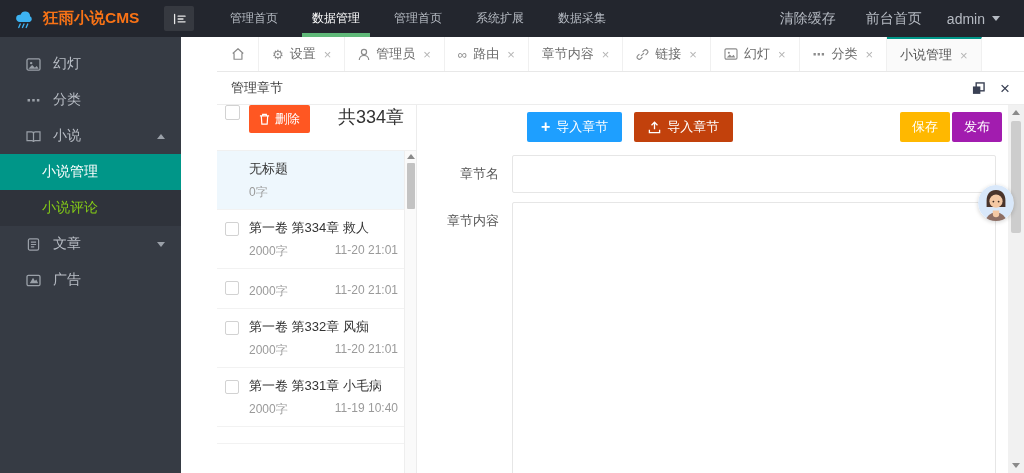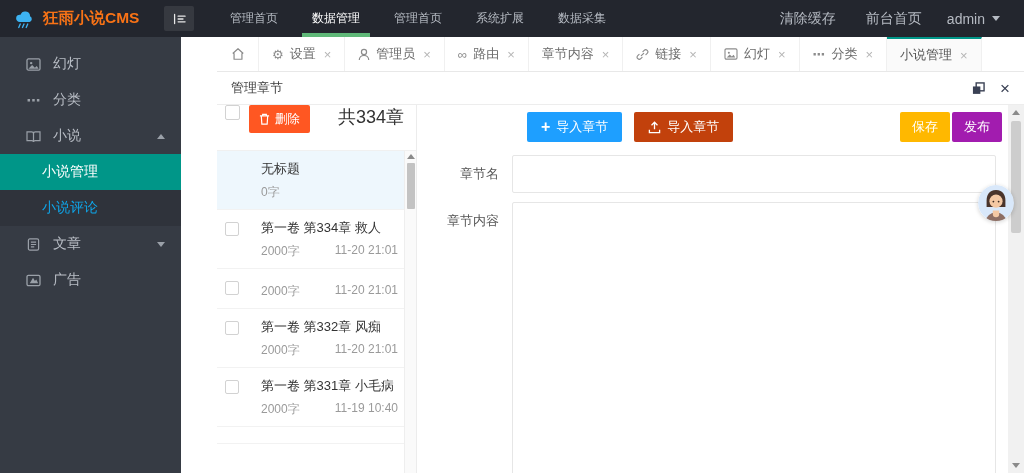--- a/index.html
+++ b/index.html
@@ -28,21 +28,21 @@
 
   
   .sidebar { width:181px; background:#363b44; padding-top:9px; flex-shrink:0; }
   .side-item { height:36px; display:flex; align-items:center; gap:12px; padding:0 16px 0 26px;
           color:#b9bec6; font-size:14px; cursor:pointer; white-space:nowrap; }
   .side-item .sicon { color:#9aa0a8; display:flex; width:15px; justify-content:center; }
   .side-caret { margin-left:auto; }
   .tri-up { width:0; height:0; border-left:4.5px solid transparent; border-right:4.5px solid transparent; border-bottom:5px solid #9aa0a8; }
   .tri-down { width:0; height:0; border-left:4.5px solid transparent; border-right:4.5px solid transparent; border-top:5px solid #9aa0a8; }
   .submenu { background:#2f333b; }
-  .sub-item { height:36px; display:flex; align-items:center; padding-left:42px; color:#0ea5e9; font-size:14px; cursor:pointer; }
+  .sub-item { height:36px; display:flex; align-items:center; padding-left:42px; color:#84cc16; font-size:14px; cursor:pointer; }
   .sub-item.active { background:#009688; color:#fff; }
 
   
   .main { flex:1; display:flex; flex-direction:column; background:#fff; min-width:0; }
   .tabbar { height:35px; display:flex; align-items:stretch; border-bottom:1px solid #e8e8e8; background:#fff; }
   .tab { display:flex; align-items:center; gap:6px; padding:0 13px; border-right:1px solid #f0f0f0;
          font-size:13px; color:#6b6b6b; cursor:pointer; white-space:nowrap; background:#fff; }
   .tab .ticon { color:#8c8c8c; display:flex; }
   .tab .glyph { font-size:13px; color:#8c8c8c; }
   .tclose { font-size:13px; color:#b5b5b5; margin-left:2px; cursor:pointer; }
@@ -57,21 +57,21 @@
   .panel-body { flex:1; display:flex; position:relative; overflow:hidden; }
 
   
   .list-col { width:200px; border-right:1px solid #ececec; display:flex; flex-direction:column; position:relative; flex-shrink:0; }
   .list-toolbar { height:46px; display:flex; gap:9px; padding:0 12px 0 8px; border-bottom:1px solid #f0f0f0; }
   .cb { width:15px; height:15px; border:1px solid #d2d2d2; border-radius:2px; background:#fff; display:inline-block; cursor:pointer; flex-shrink:0; }
   .delete-btn { height:28px; display:flex; align-items:center; gap:5px; padding:0 10px; background:#FF5722;
          color:#fff; font-size:12.5px; border:none; border-radius:2px; cursor:pointer; }
   .total { margin-left:auto; font-size:18px; color:#333; }
   .chapter-list { flex:1; overflow:hidden; position:relative; }
-  .chap-item { position:relative; padding:8px 10px 8px 44px; border-bottom:1px solid #f2f2f2; cursor:pointer; }
+  .chap-item { position:relative; padding:8px 10px 8px 32px; border-bottom:1px solid #f2f2f2; cursor:pointer; }
   .chap-item.selected { background:#eef7fd; }
   .chap-check { position:absolute; left:8px; top:12px; width:14px; height:14px; }
   .chap-title { font-size:13px; color:#333; line-height:19px; }
   .chap-meta { margin-top:6px; display:flex; justify-content:space-between; font-size:12px; color:#9a9a9a; padding-right:8px; }
   .list-scrollbar { position:absolute; right:0; top:46px; bottom:0; width:12px; background:#fafafa; border-left:1px solid #eee; }
   .ls-arrow { margin:3px auto 0; width:0; height:0; border-left:4px solid transparent; border-right:4px solid transparent; border-bottom:5px solid #8a8a8a; }
   .ls-thumb { margin:4px auto 0; width:8px; height:46px; background:#c3c3c3; border-radius:1px; cursor:pointer; }
 
   
   .form-col { flex:1; position:relative; padding-top:7px; display:flex; flex-direction:column; min-width:0; }

